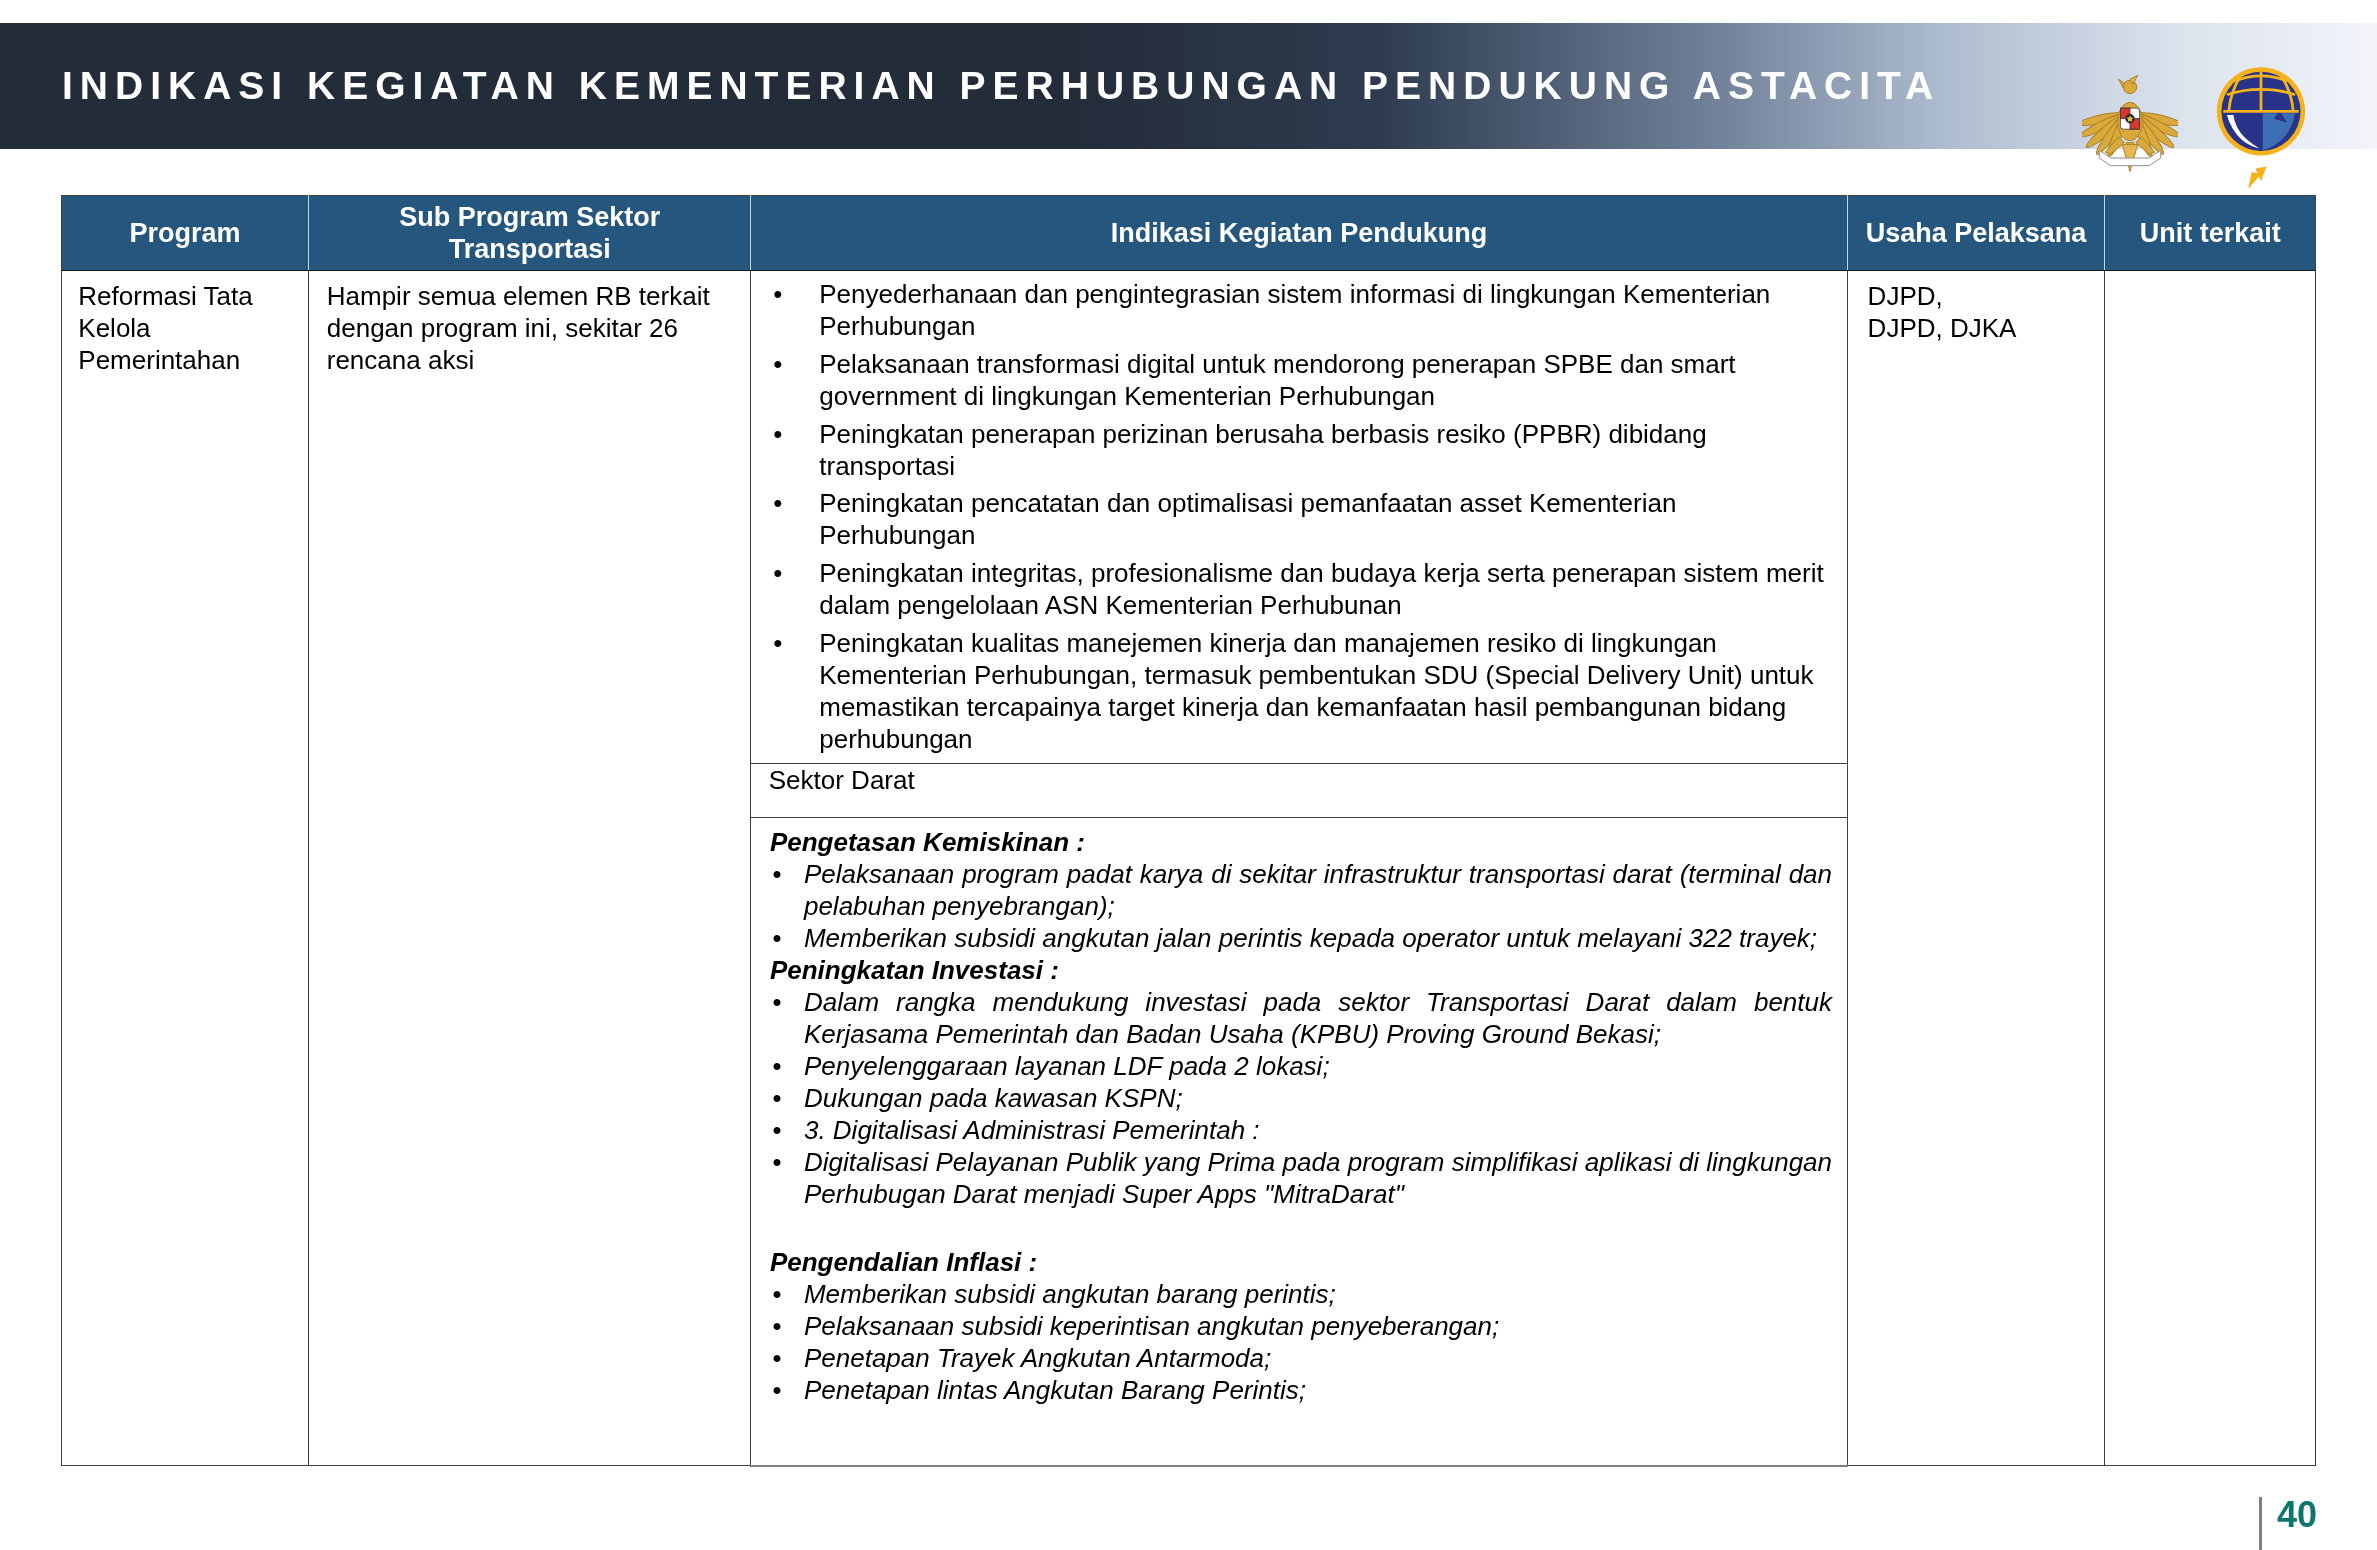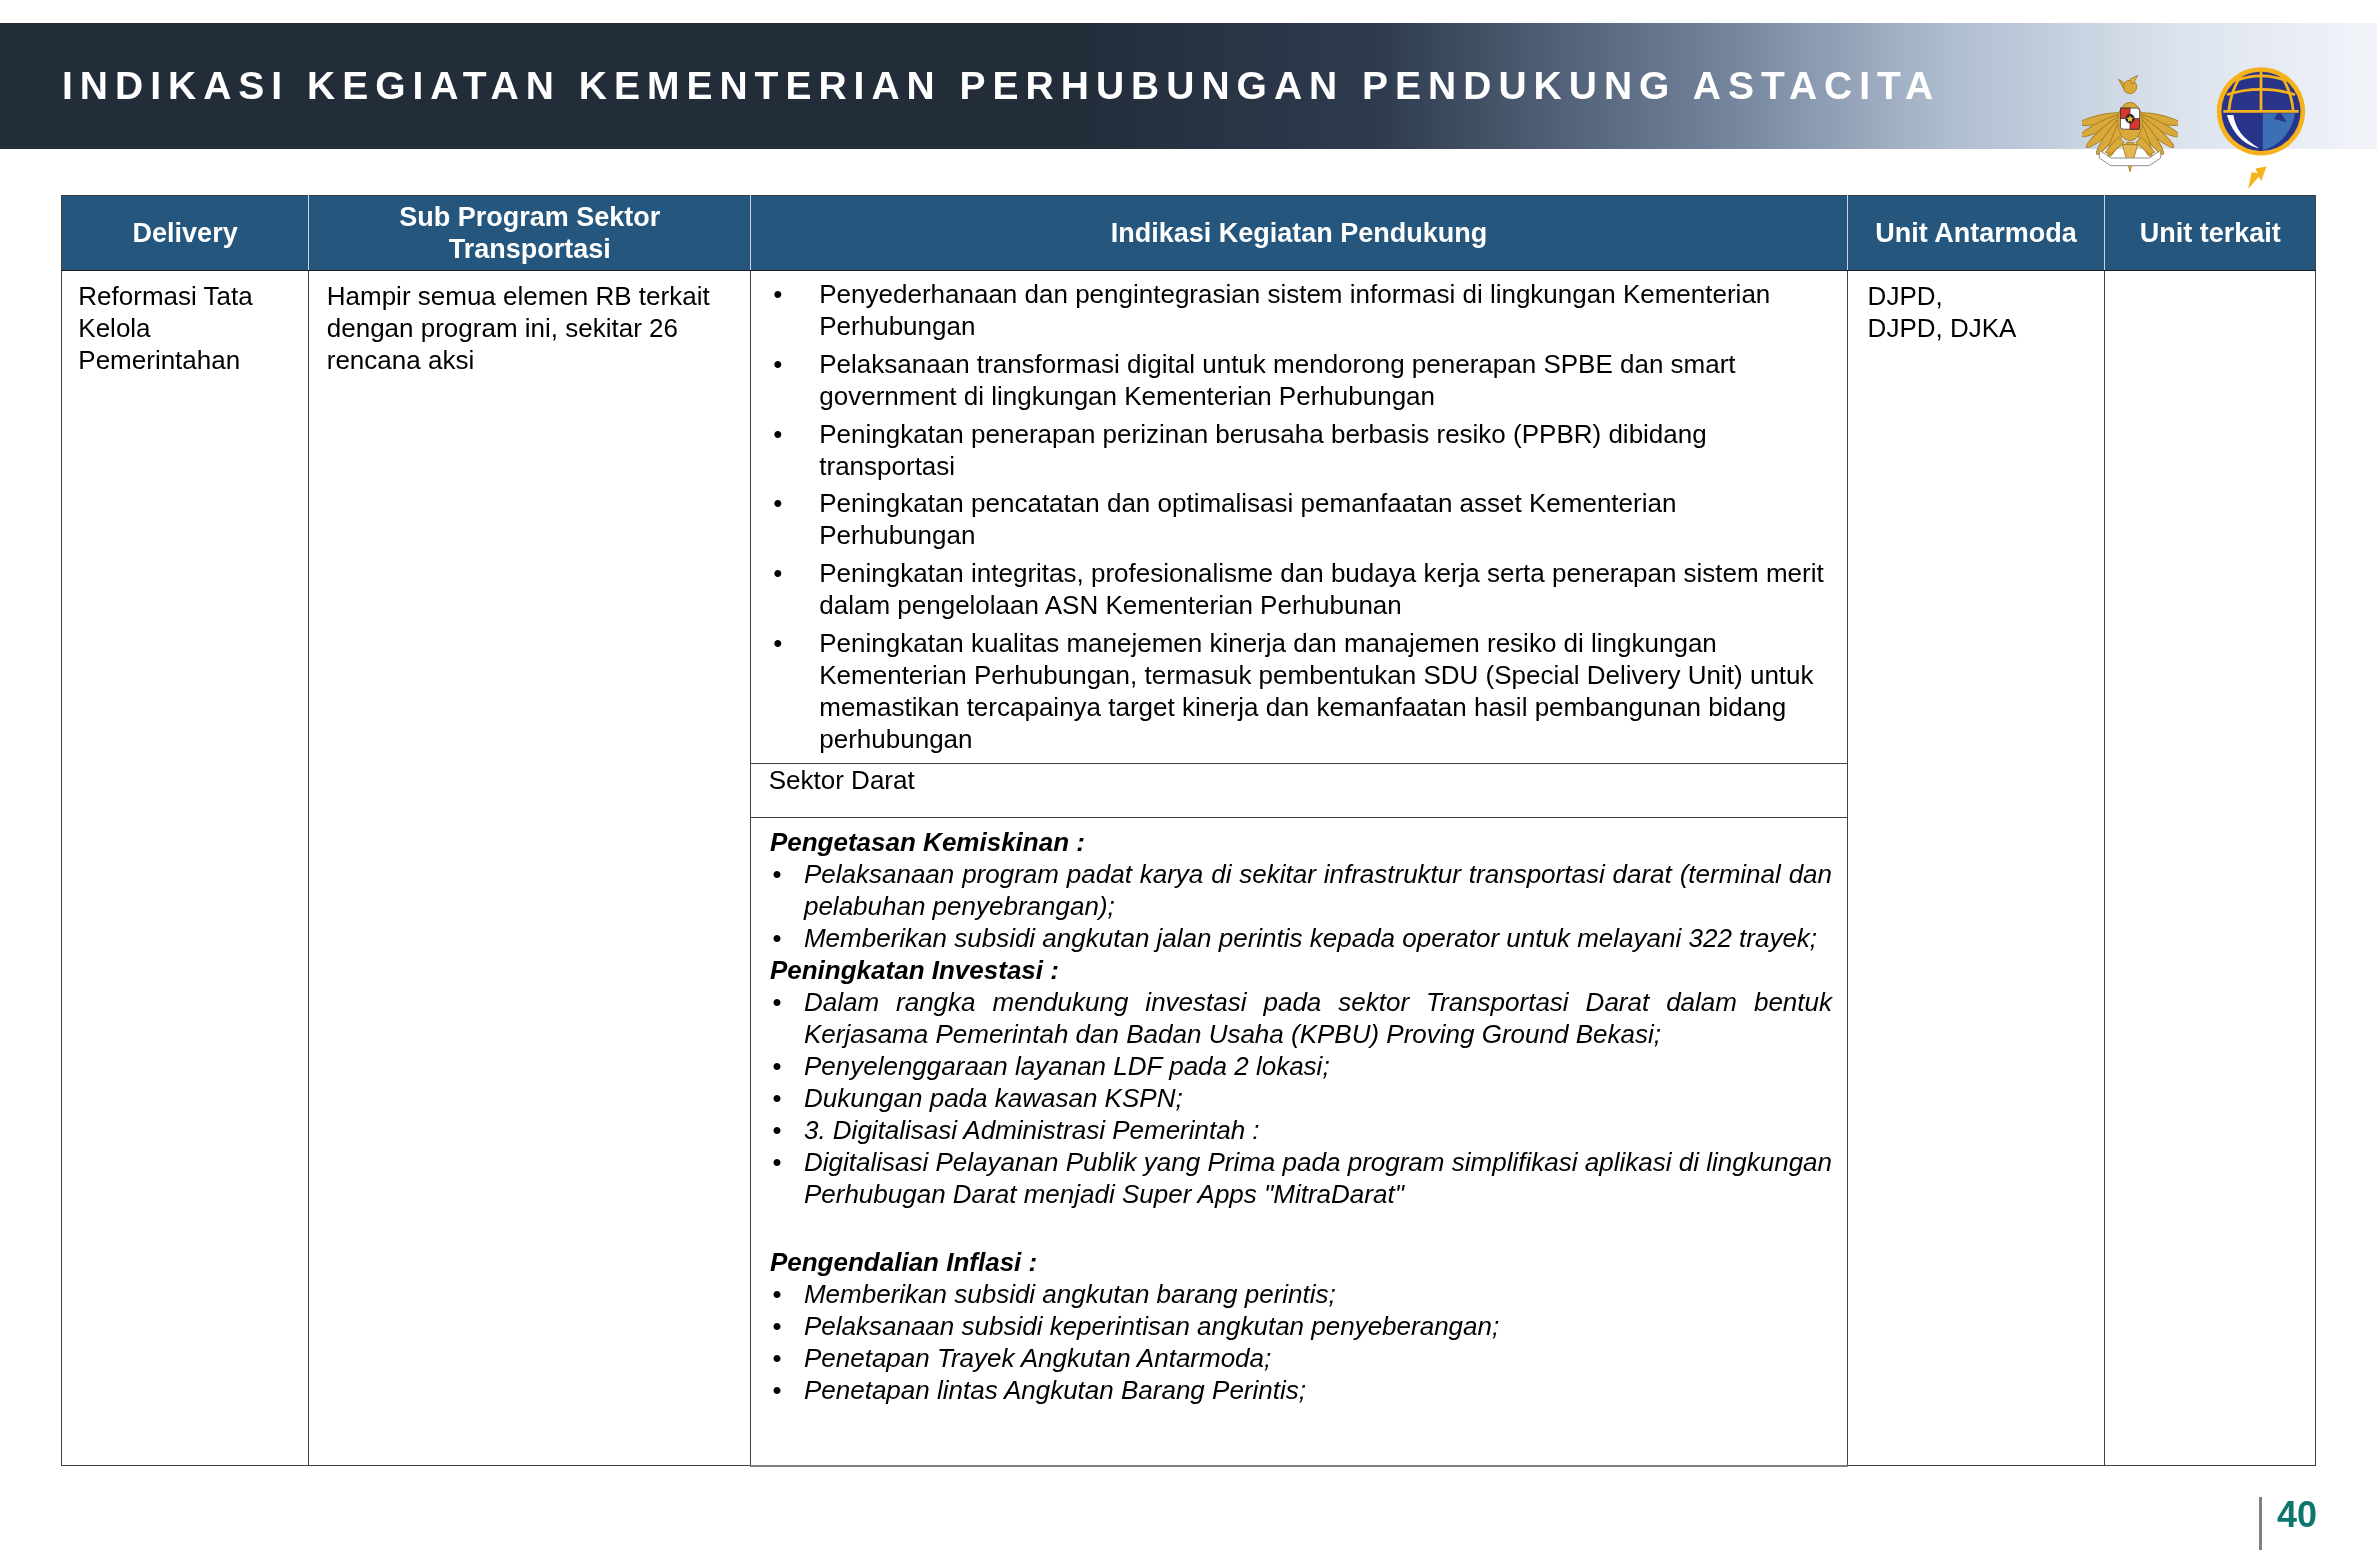--- a/index.html
+++ b/index.html
@@ -140,24 +140,24 @@
 <table class="main">
   <colgroup>
     <col style="width:10.97%">
     <col style="width:19.61%">
     <col style="width:48.64%">
     <col style="width:11.44%">
     <col style="width:9.34%">
   </colgroup>
   <tbody>
       <tr class="head">
-    <th>Delivery</th>
+    <th>Program</th>
     <th>Sub Program Sektor Transportasi</th>
     <th>Indikasi Kegiatan Pendukung</th>
-    <th>Unit Antarmoda</th>
+    <th>Usaha Pelaksana</th>
     <th>Unit terkait</th>
   </tr>
   <tr class="r1">
     <td class="prog" rowspan="3">
       <div>Reformasi Tata Kelola Pemerintahan</div>
     </td>
     <td class="subprog" rowspan="3">
       <div>Hampir semua elemen RB terkait dengan program ini, sekitar 26 rencana aksi</div>
     </td>
     <td class="ind1">

